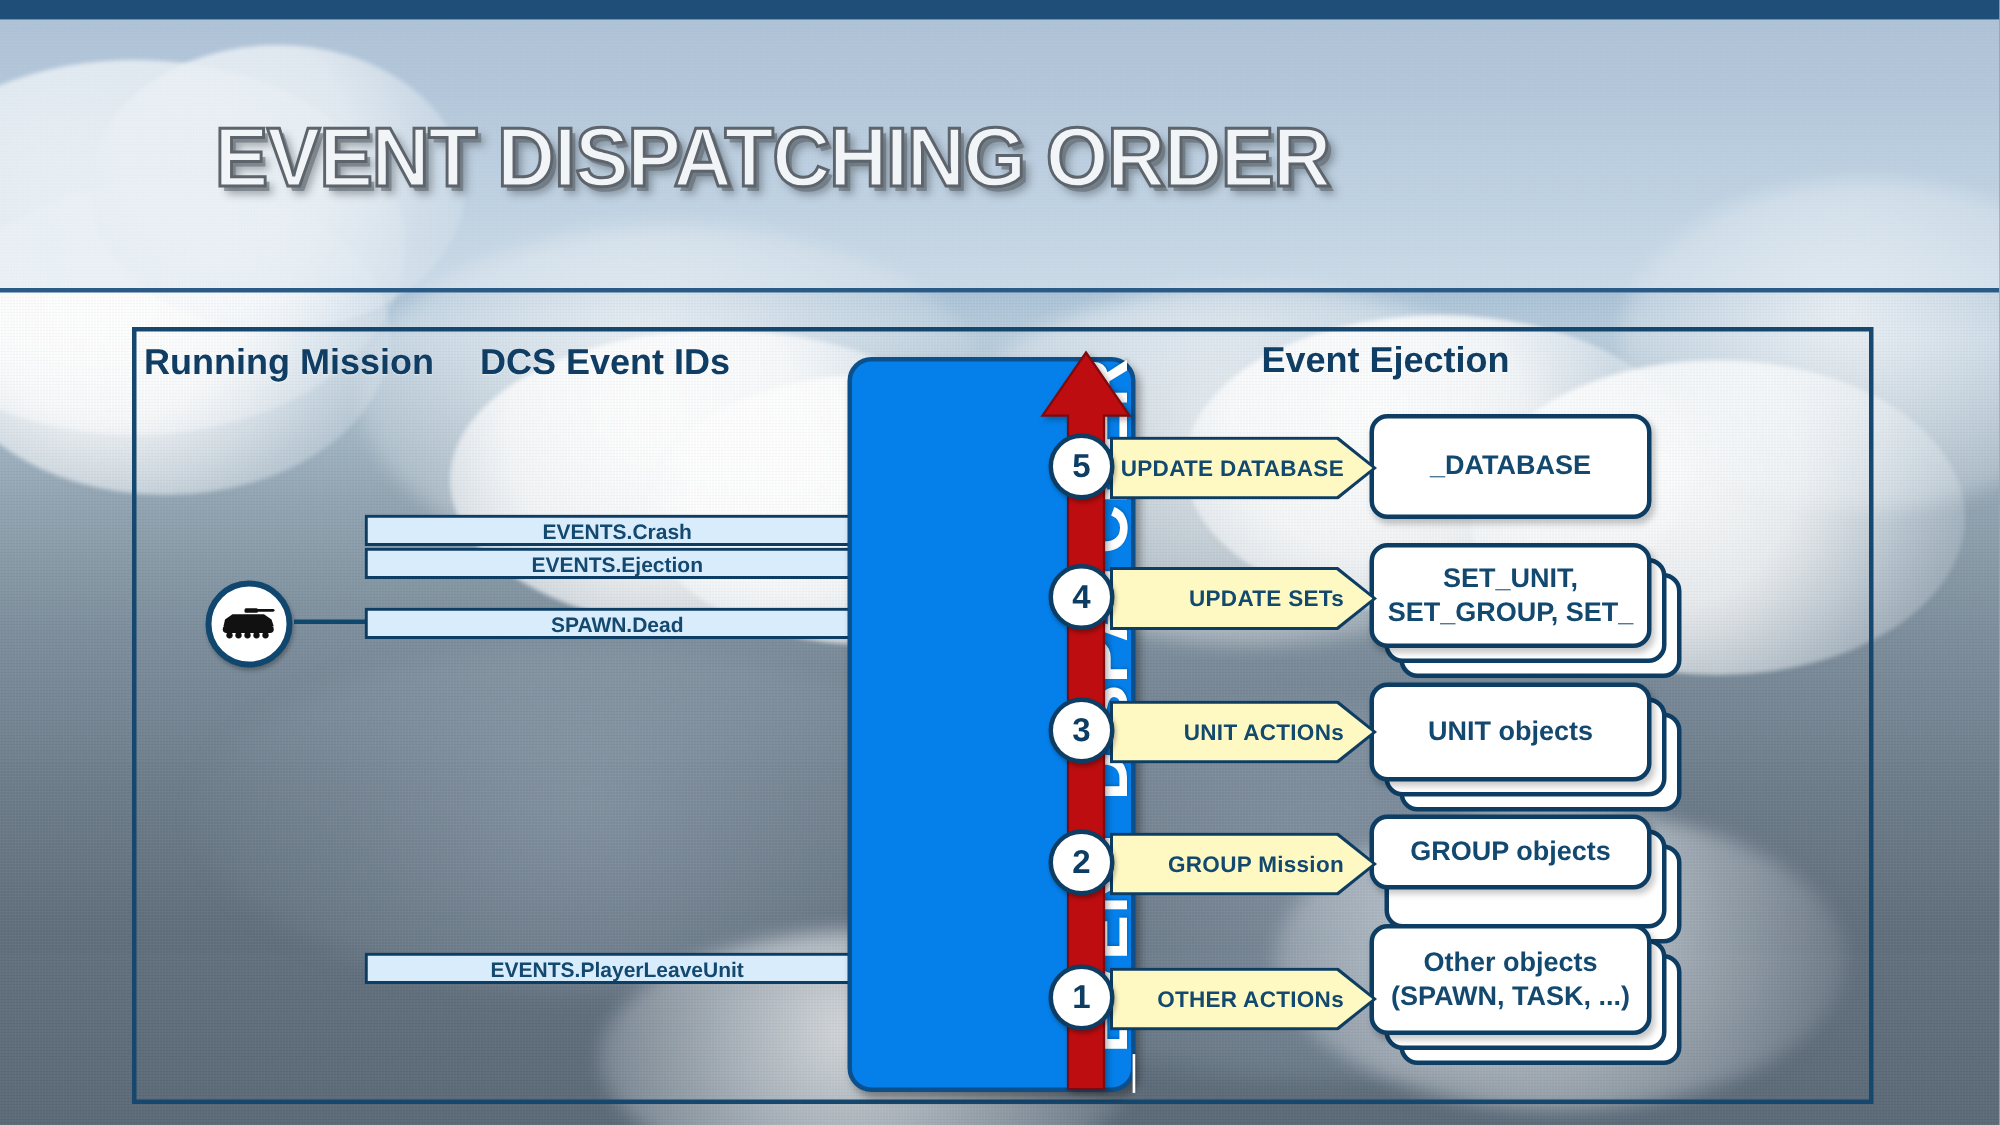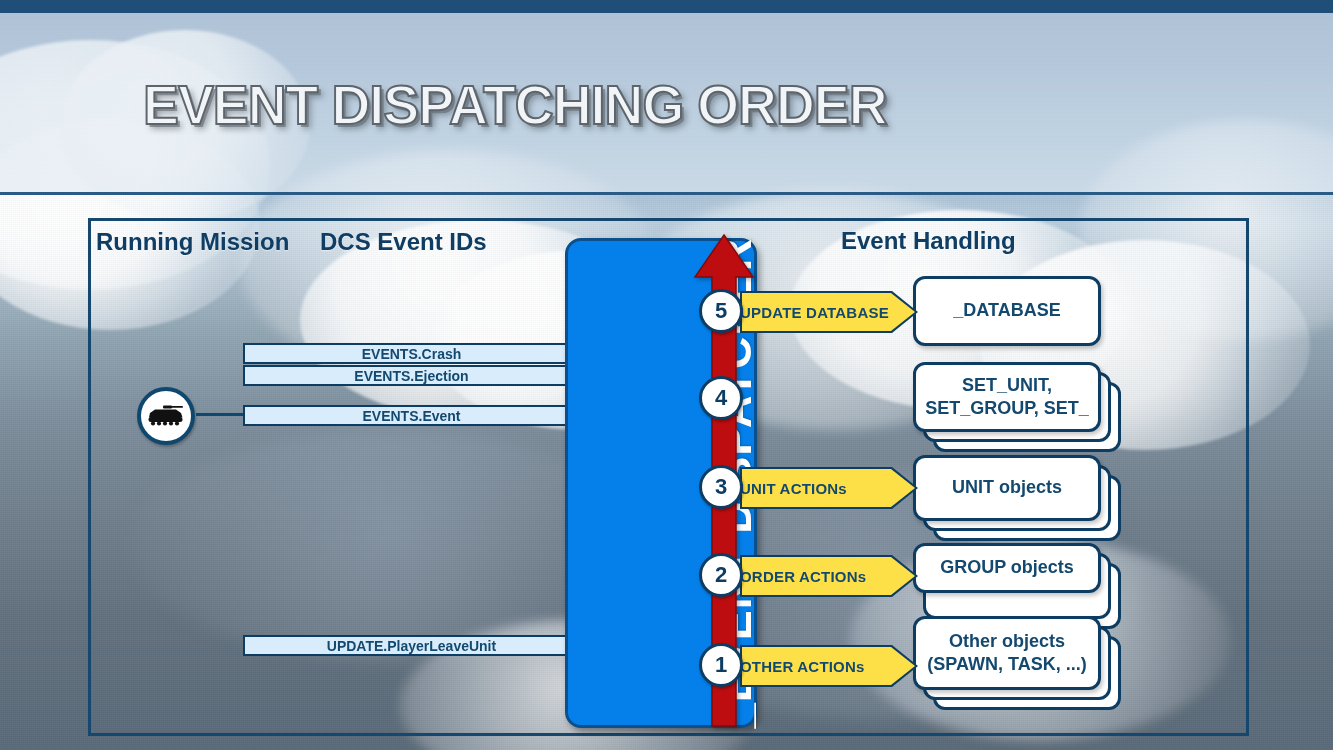--- a/index.html
+++ b/index.html
@@ -227,23 +227,23 @@
   .action {
     position: absolute;
     height: 42px;
     background: #0d3d63;
     clip-path: polygon(0 0, calc(100% - 26px) 0, 100% 50%, calc(100% - 26px) 100%, 0 100%);
     filter: drop-shadow(2px 3px 3px rgba(0,0,0,0.35));
     z-index: 4;
   }
   .action > .action-fill {
     width: 100%; height: 100%;
-    background: #fde047;
+    background: #fef9c3;
     clip-path: polygon(2px 2px, calc(100% - 27px) 2px, calc(100% - 3px) 50%, calc(100% - 27px) calc(100% - 2px), 2px calc(100% - 2px));
-    display: flex; align-items: center; justify-content: flex-start;
+    display: flex; align-items: center; justify-content: flex-end;
     padding-right: 22px;
   }
   .action-label {
     font-family: "Liberation Sans", sans-serif;
     font-size: 15px;
     font-weight: bold;
     color: #14496f;
     white-space: nowrap;
     letter-spacing: 0.2px;
   }
@@ -303,21 +303,21 @@
   <div class="topbar-dark"></div>
   <div class="title-banner"></div>
   <div class="title-text">EVENT DISPATCHING ORDER</div>
 
   <div class="panel">
     <div class="panel-inner-bg"></div>
   </div>
 
   <div class="col-head" id="head-running">Running Mission</div>
   <div class="col-head" id="head-dcs">DCS Event IDs</div>
-  <div class="col-head" id="head-handling">Event Handling</div>
+  <div class="col-head" id="head-handling">Event Ejection</div>
 
   <div class="tank-badge">
     <svg width="40" height="24" viewBox="0 0 40 24" aria-hidden="true">
       <rect x="17" y="1.5" width="9" height="3" rx="1" fill="#111"></rect>
       <rect x="25" y="2" width="12" height="1.8" rx="0.9" fill="#111"></rect>
       <path d="M4 9 L9 5.5 L30 5.5 L35 9 L36.5 13.5 L3 13.5 Z" fill="#111"></path>
       <rect x="2.5" y="13" width="34" height="5" rx="2.5" fill="#111"></rect>
       <circle cx="7" cy="19.5" r="2.1" fill="#111"></circle>
       <circle cx="13" cy="19.5" r="2.1" fill="#111"></circle>
       <circle cx="19" cy="19.5" r="2.1" fill="#111"></circle>
@@ -333,26 +333,26 @@
         <span>EVENTS.Crash</span>
       </div>
   </div>
   <div class="evt pointed" id="evt-ejection">
     <div class="evt-fill">
         <span>EVENTS.Ejection</span>
       </div>
   </div>
   <div class="evt pointed" id="evt-dead">
     <div class="evt-fill">
-        <span>EVENTS.Event</span>
+        <span>SPAWN.Dead</span>
       </div>
   </div>
   <div class="evt pointed" id="evt-playerleave">
     <div class="evt-fill">
-        <span>UPDATE.PlayerLeaveUnit</span>
+        <span>EVENTS.PlayerLeaveUnit</span>
       </div>
   </div>
 
   <div class="dispatcher"></div>
   <div class="dispatcher-label">_EVENT DISPATCHER</div>
 
   <div class="red-arrow">
     <svg width="62" height="495" viewBox="0 0 62 495" aria-hidden="true">
       <path d="M31 2 L60 44 L43 44 L43 493 L19 493 L19 44 L2 44 Z" fill="#BE0D10" stroke="#7d0b0d" stroke-width="1.5"></path>
     </svg>
@@ -365,20 +365,25 @@
   </div>
   <div class="step-num" style="left:699px; top:289px;">
     <span>5</span>
   </div>
   <div class="card-stack" style="left:913px; top:276px; width:212px; height:53px;">
     <div class="card main" style="width:188px; height:70px;">
       <span class="card-label">_DATABASE</span>
     </div>
   </div>
 
+  <div class="action" style="left:740px; top:378px; width:178px;">
+    <div class="action-fill">
+        <span class="action-label">UPDATE SETs</span>
+      </div>
+  </div>
   <div class="step-num" style="left:699px; top:376px;">
     <span>4</span>
   </div>
   <div class="card-stack" style="left:913px; top:362px; width:212px; height:92px;">
     <div class="card b2" style="width:188px; height:70px;"></div>
     <div class="card b1" style="width:188px; height:70px;"></div>
     <div class="card main" style="width:188px; height:70px;">
       <span class="card-label">SET_UNIT,
 SET_GROUP, SET_</span>
     </div>
@@ -395,21 +400,21 @@
   <div class="card-stack" style="left:913px; top:455px; width:212px; height:92px;">
     <div class="card b2" style="width:188px; height:66px;"></div>
     <div class="card b1" style="width:188px; height:66px;"></div>
     <div class="card main" style="width:188px; height:66px;">
       <span class="card-label">UNIT objects</span>
     </div>
   </div>
 
   <div class="action" style="left:740px; top:555px; width:178px;">
     <div class="action-fill">
-        <span class="action-label">ORDER ACTIONs</span>
+        <span class="action-label">GROUP Mission</span>
       </div>
   </div>
   <div class="step-num" style="left:699px; top:553px;">
     <span>2</span>
   </div>
   <div class="card-stack" style="left:913px; top:543px; width:212px; height:92px;">
     <div class="card b2" style="width:188px; height:66px;"></div>
     <div class="card b1" style="width:188px; height:66px;"></div>
     <div class="card main" style="width:188px; height:50px;">
       <span class="card-label">GROUP objects</span>

